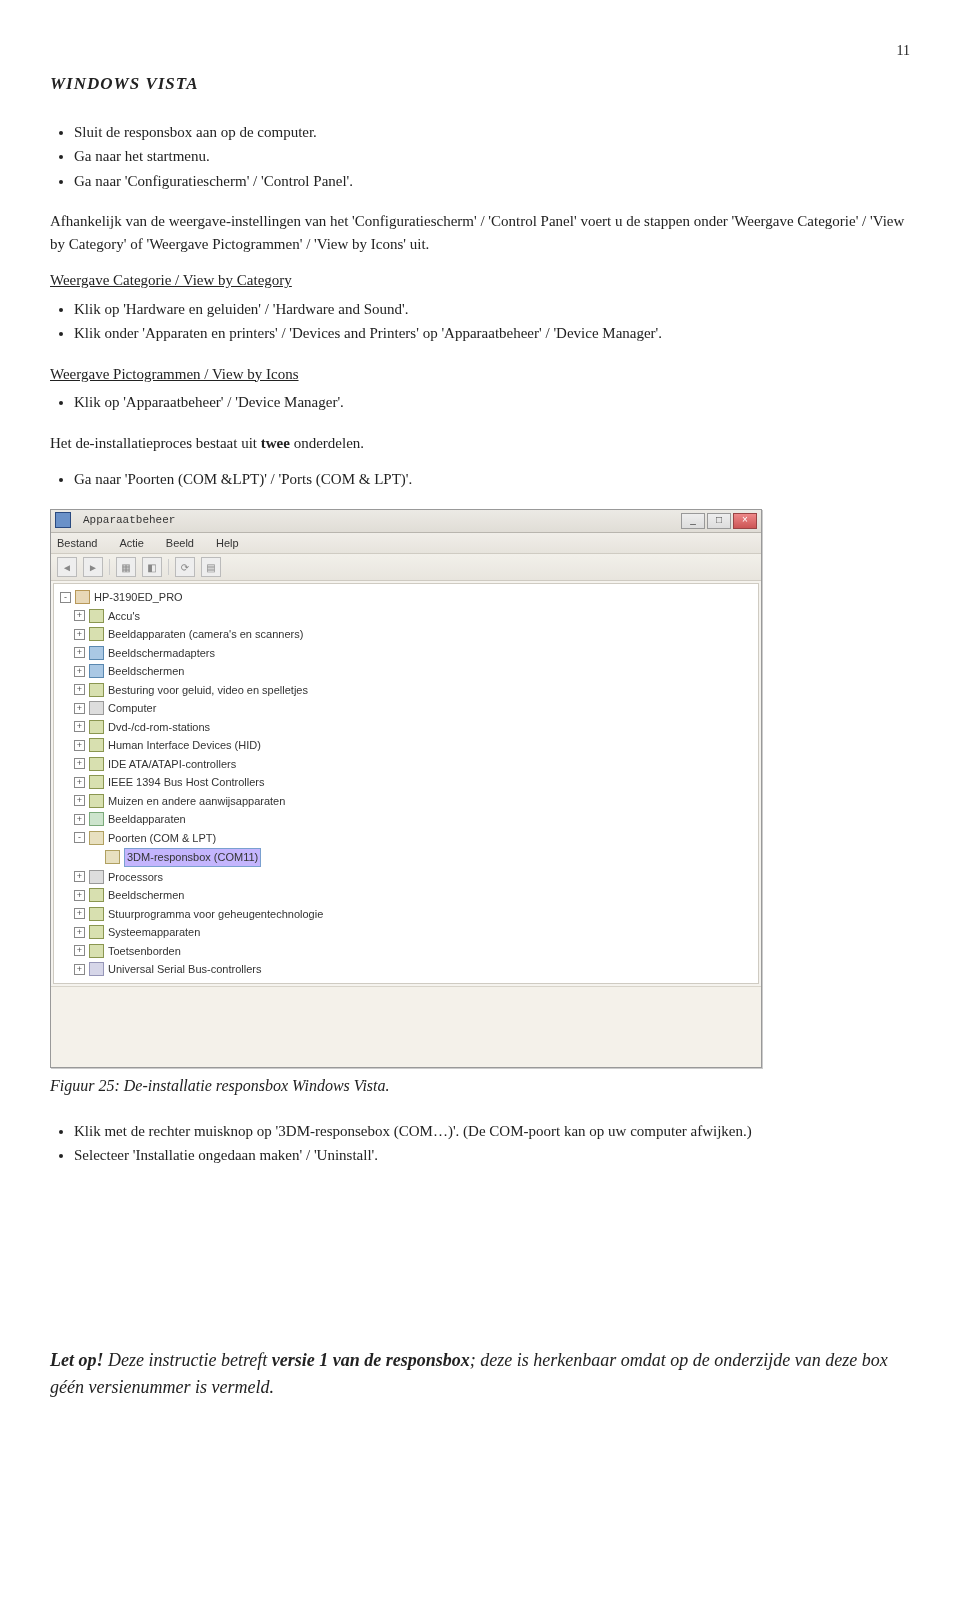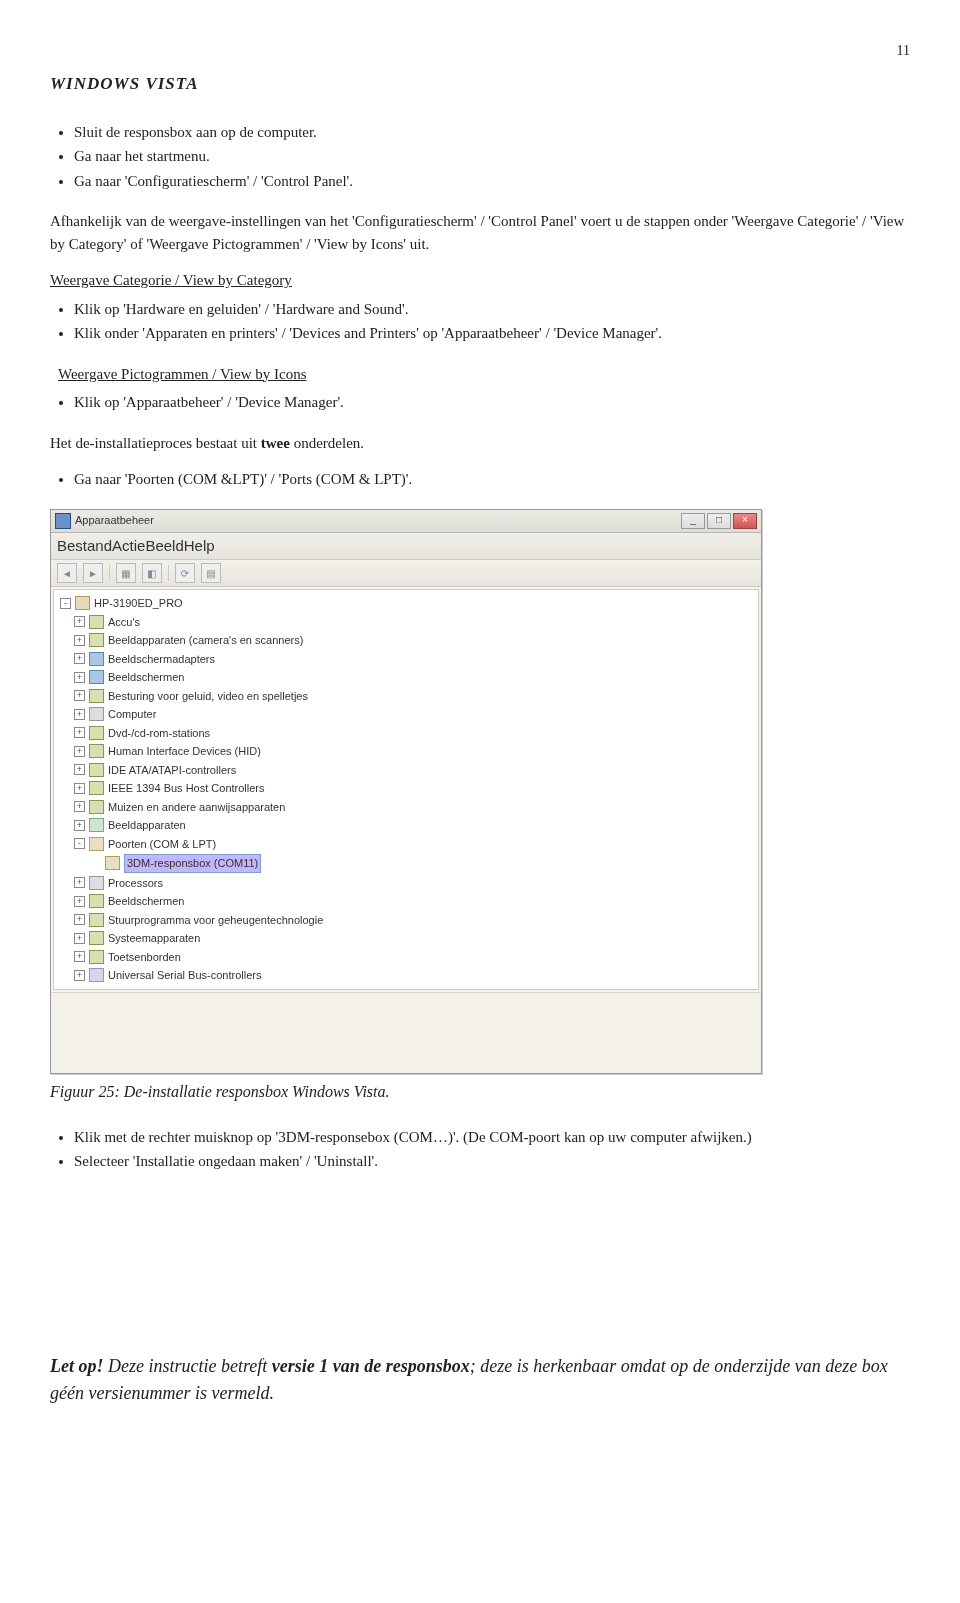--- a/index.html
+++ b/index.html
@@ -54,38 +54,38 @@
   }
   .titlebar {
     display: flex;
     align-items: center;
     justify-content: space-between;
     background: linear-gradient(#eceae5,#e0ddd6);
     border-bottom: 1px solid #b8b5ae;
     height: 22px;
     padding: 0 4px;
   }
-  .titlebar-left { display:flex; align-items:center; gap:4px; }
+  .titlebar-left { display:flex; gap:12px;font-family:Liberation Mono, monospace; }
   .title-icon { width:14px; height:14px; background:#6a91c8; border:1px solid #2a4a80; }
   .title-text { font-size:11px; }
   .ctl-btns { display:flex; gap:2px; }
   .ctl-btn {
     width: 22px; height: 14px;
     background: linear-gradient(#eee,#ddd);
     border:1px solid #999;
     font-size:10px; line-height:12px; text-align:center;
     color:#444;
   }
   .ctl-btn.close { background: linear-gradient(#e88,#c55); color:#fff; border-color:#944;}
   .menubar {
     background: linear-gradient(#f0eee9,#e6e3dc);
     border-bottom:1px solid #cfcbc2;
     padding: 2px 6px;
-    display:flex; gap:0;
-    font-size:15px;
+    display:flex; gap:22px;
+    font-size:11px;
   }
   .toolbar {
     background: linear-gradient(#f2f0ea,#e8e5de);
     border-bottom:1px solid #cfcbc2;
     padding:3px 6px;
     display:flex; gap:6px;
     align-items:center;
   }
   .tb-btn {
     width:18px; height:18px;
@@ -154,21 +154,21 @@
 </ul>
 
 <p>Afhankelijk van de weergave-instellingen van het 'Configuratiescherm' / 'Control Panel' voert u de stappen onder 'Weergave Categorie' / 'View by Category' of 'Weergave Pictogrammen' / 'View by Icons' uit.</p>
 
 <p class="underline" style="margin-bottom:2px;">Weergave Categorie / View by Category</p>
 <ul>
   <li>Klik op 'Hardware en geluiden' / 'Hardware and Sound'.</li>
   <li>Klik onder 'Apparaten en printers' / 'Devices and Printers' op 'Apparaatbeheer' / 'Device Manager'.</li>
 </ul>
 
-<p class="underline" style="margin-bottom:2px;margin-left:8px;">Weergave Pictogrammen / View by Icons</p>
+<p class="underline" style="margin-bottom:2px;">Weergave Pictogrammen / View by Icons</p>
 <ul>
   <li>Klik op 'Apparaatbeheer' / 'Device Manager'.</li>
 </ul>
 
 <p>
   <span>Het de-installatieproces bestaat uit </span><span class="bold">twee</span><span> onderdelen.</span>
 </p>
 
 <ul>
   <li>Ga naar 'Poorten (COM &amp;LPT)' / 'Ports (COM &amp; LPT)'.</li>

